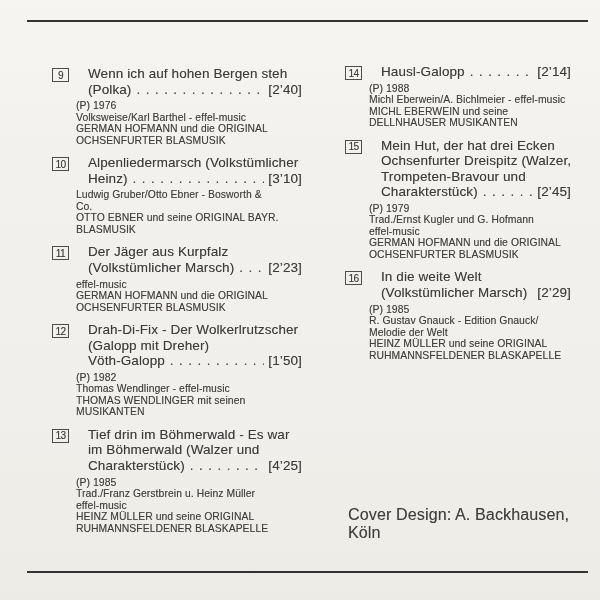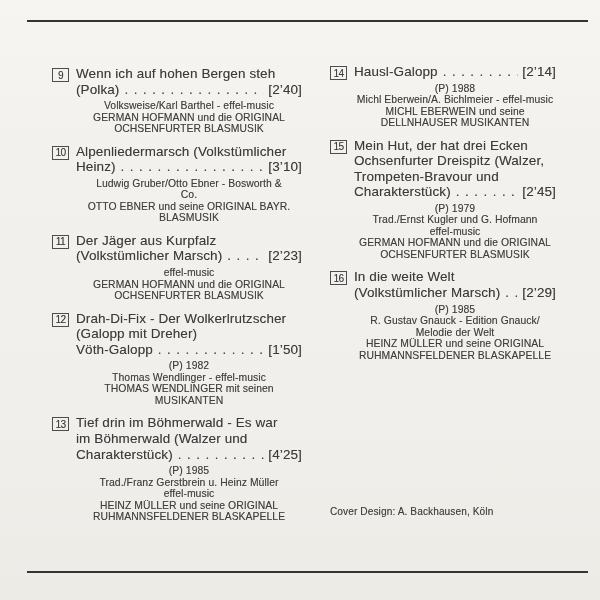--- a/index.html
+++ b/index.html
@@ -23,21 +23,21 @@
     width: 561px;
     height: 2px;
     background: #37333­5;
     background: #373335;
   }
   .rule-top { top: 20px; }
   .rule-bottom { top: 571px; }
 
   .col { position: absolute; }
   .col-left  { left: 52px;  top: 66px; width: 250px; }
-  .col-right { left: 330px; top: 64px; width: 226px; }
+  .col-right { left: 345px; top: 64px; width: 226px; }
 
   .track { display: flex; align-items: flex-start; margin-bottom: 9px; }
   .num-box {
     flex: 0 0 auto;
     min-width: 13px;
     height: 12px;
     padding: 0 1px;
     border: 1.5px solid #504c4d;
     margin-top: 2px;
     margin-right: 7px;
@@ -48,49 +48,49 @@
     letter-spacing: -0.5px;
     color: #3b3b3b;
   }
   .track-body { flex: 1 1 auto; min-width: 0; }
 
   .title-line {
     font-size: 13.4px;
     line-height: 15.6px;
     letter-spacing: 0.15px;
     white-space: nowrap;
+    margin-left: 12px;
   }
   .title-last { display: flex; align-items: center; }
   .title-last .t { flex: 0 0 auto; }
   .leader {
     flex: 1 1 auto;
     overflow: hidden;
     white-space: nowrap;
     margin: 0 4px 0 5px;
     font-size: 13px;
     letter-spacing: 1px;
     color: #454545;
   }
   .dur { flex: 0 0 auto; }
 
   .credits {
     margin-top: 3px;
     font-size: 10.3px;
     line-height: 11.5px;
     letter-spacing: 0.1px;
     color: #403e3e;
-    text-align: center;
   }
   .credit-line { white-space: nowrap; }
 
   .footer {
     position: absolute;
-    left: 330px;
+    left: 348px;
     top: 506px;
-    font-size: 10px;
+    font-size: 16px;
     letter-spacing: 0.15px;
     color: #403e3e;
   }
 </style>
 </head>
 <body>
 
 <div class="page">
   <div class="rule rule-top"></div>
 
@@ -102,20 +102,21 @@
     <div class="track-body">
       <div class="title">
             <div class="title-line">Wenn ich auf hohen Bergen steh</div>
             <div class="title-line title-last">
               <span class="t">(Polka)</span>
               <span class="leader">. . . . . . . . . . . . . . . . . . . . . . . . . . . . . . . . . . . . . . . .</span>
               <span class="dur">[2’40]</span>
             </div>
           </div>
       <div class="credits">
+            <div class="credit-line">(P) 1976</div>
             <div class="credit-line">Volksweise/Karl Barthel - effel-music</div>
             <div class="credit-line">GERMAN HOFMANN und die ORIGINAL</div>
             <div class="credit-line">OCHSENFURTER BLASMUSIK</div>
           </div>
     </div>
   </div>
 
   <div class="track">
     <div class="num-box">
       <span class="num">10</span>

